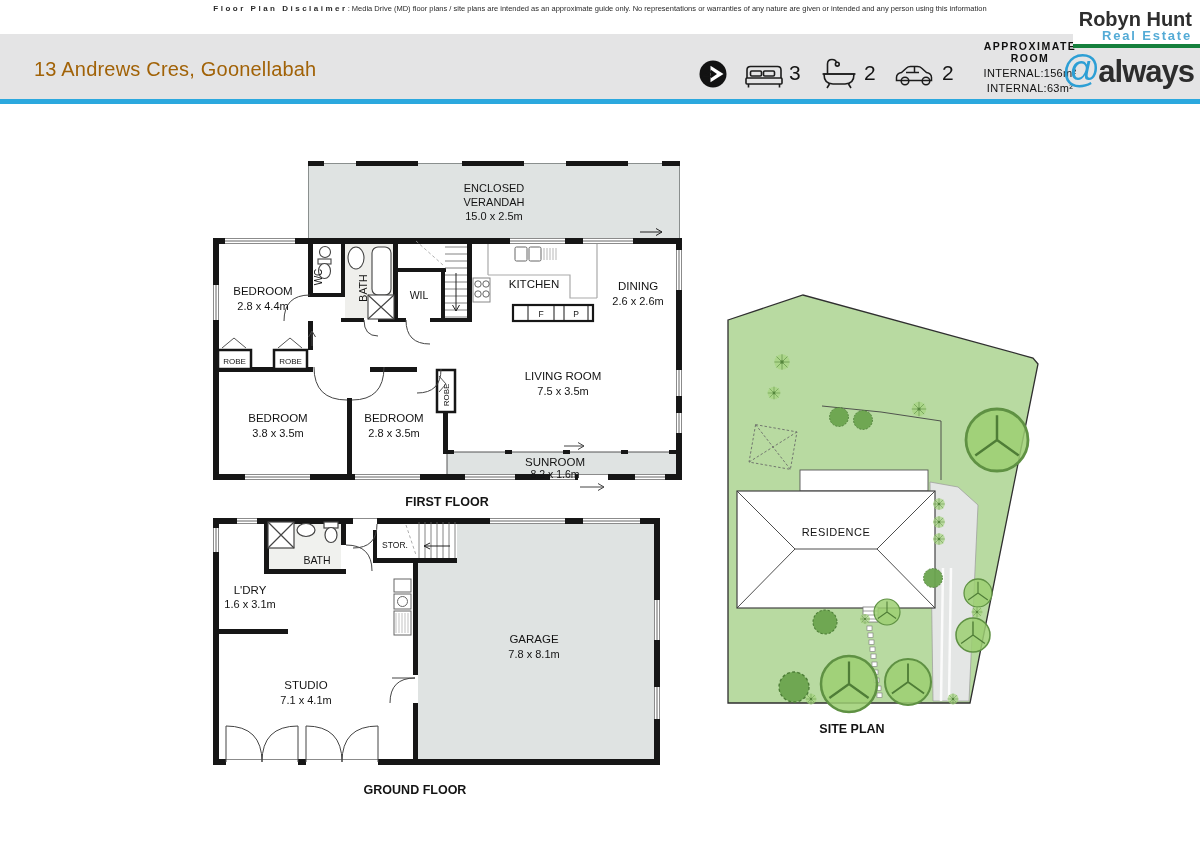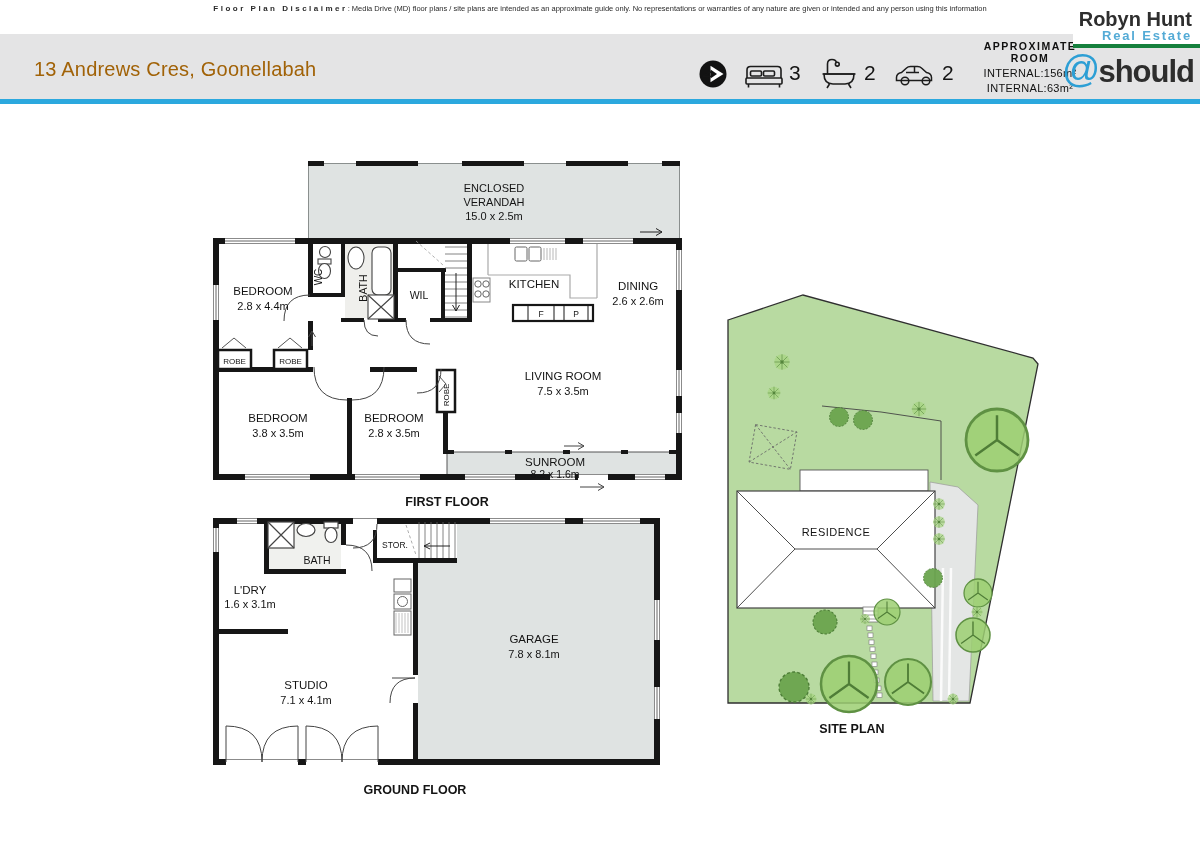--- a/index.html
+++ b/index.html
@@ -91,21 +91,21 @@
       <span>63m²</span>
     </div>
   </div>
 
   <div class="logobox">
     <div class="nm">Robyn Hunt</div>
     <div class="tg">Real Estate</div>
   </div>
   <div class="brand">
     <span class="at">@</span>
-      <span class="realty">should</span>
+      <span class="realty">always</span>
   </div>
 
   <svg class="plansvg" style="left:210px;top:155px" width="480" height="360" viewBox="0 0 480 360">
 
     <g>
       <rect x="98.5" y="8.5" width="371" height="76" fill="#DFE3E2" stroke="#8a8f8e" stroke-width="1"></rect>
       <g fill="#161616">
         <rect x="98" y="6" width="16" height="5"></rect>
           <rect x="146" y="6" width="62" height="5"></rect>
         <rect x="252" y="6" width="62" height="5"></rect>

